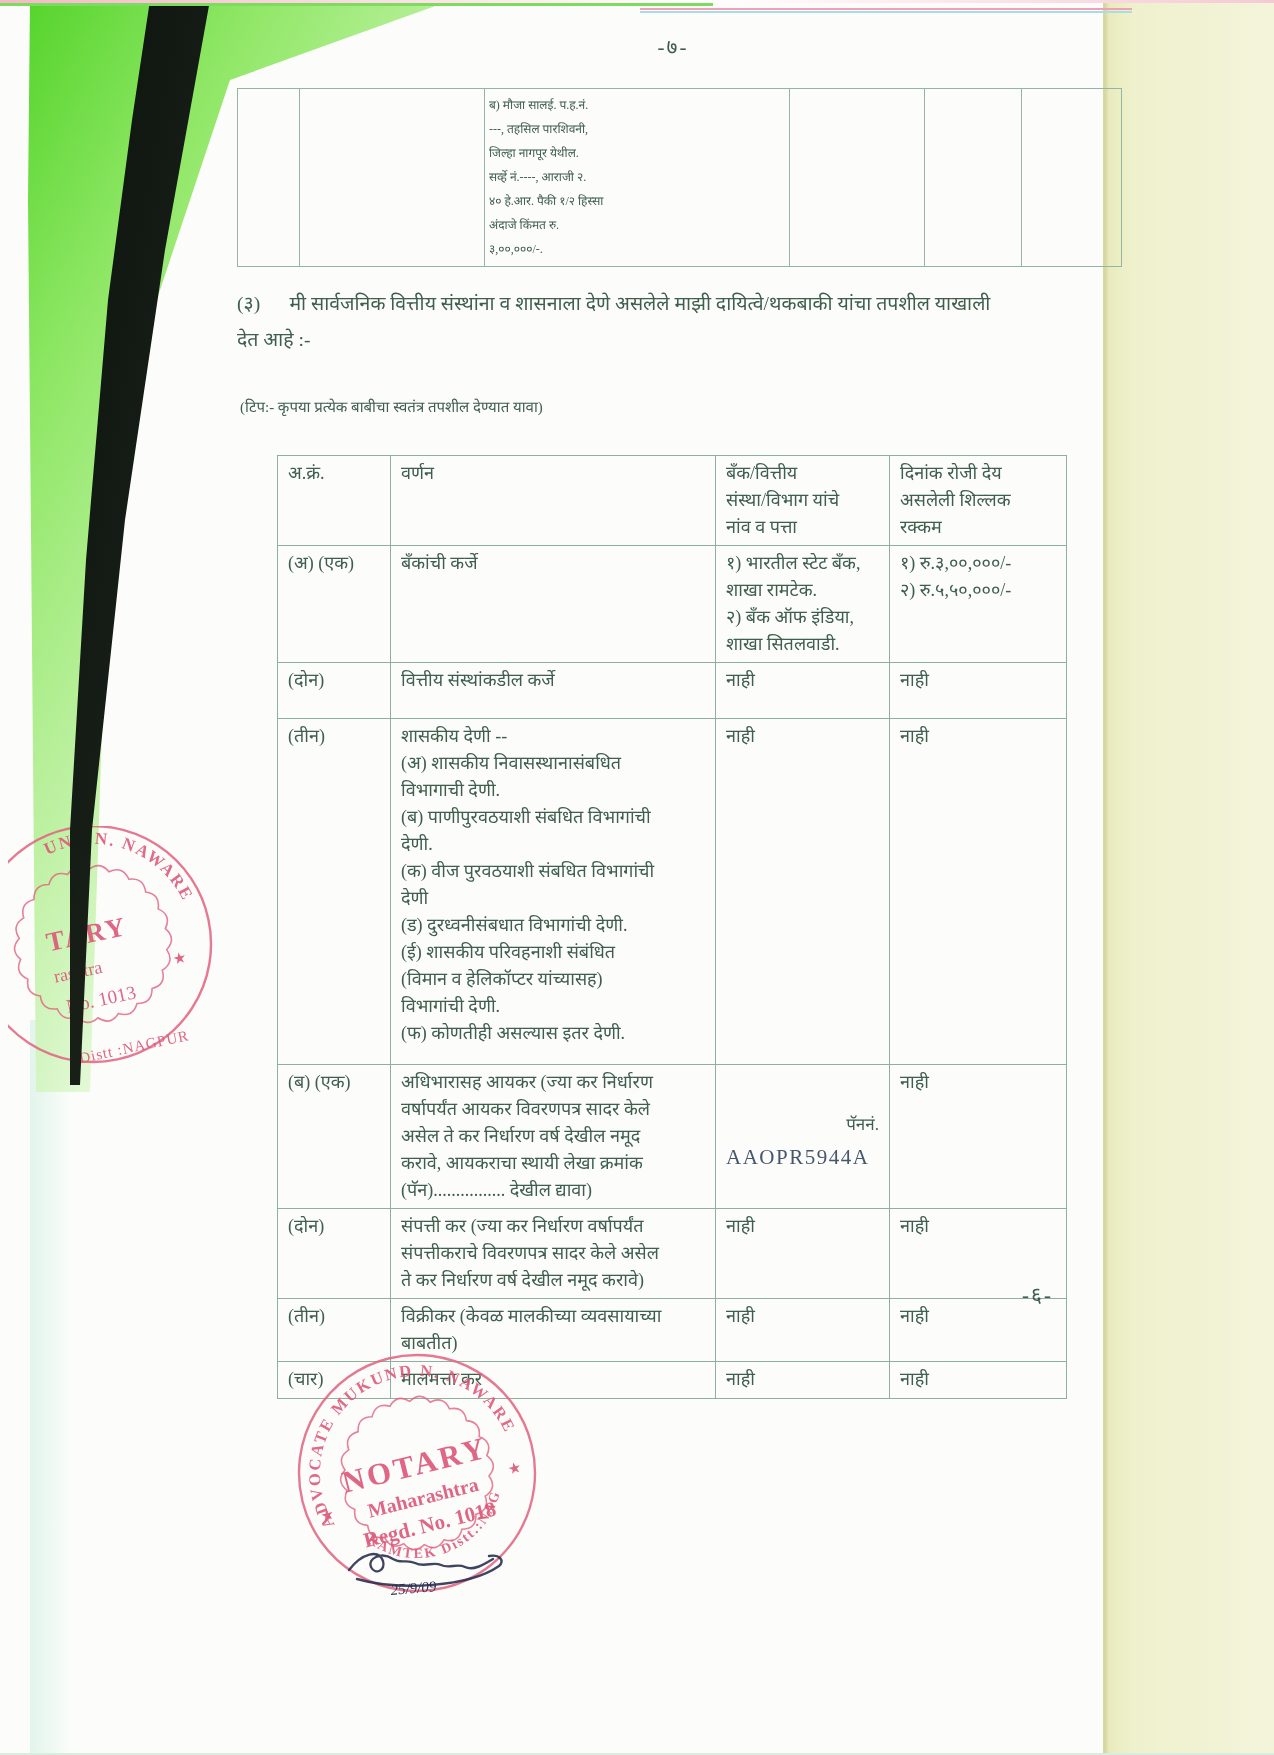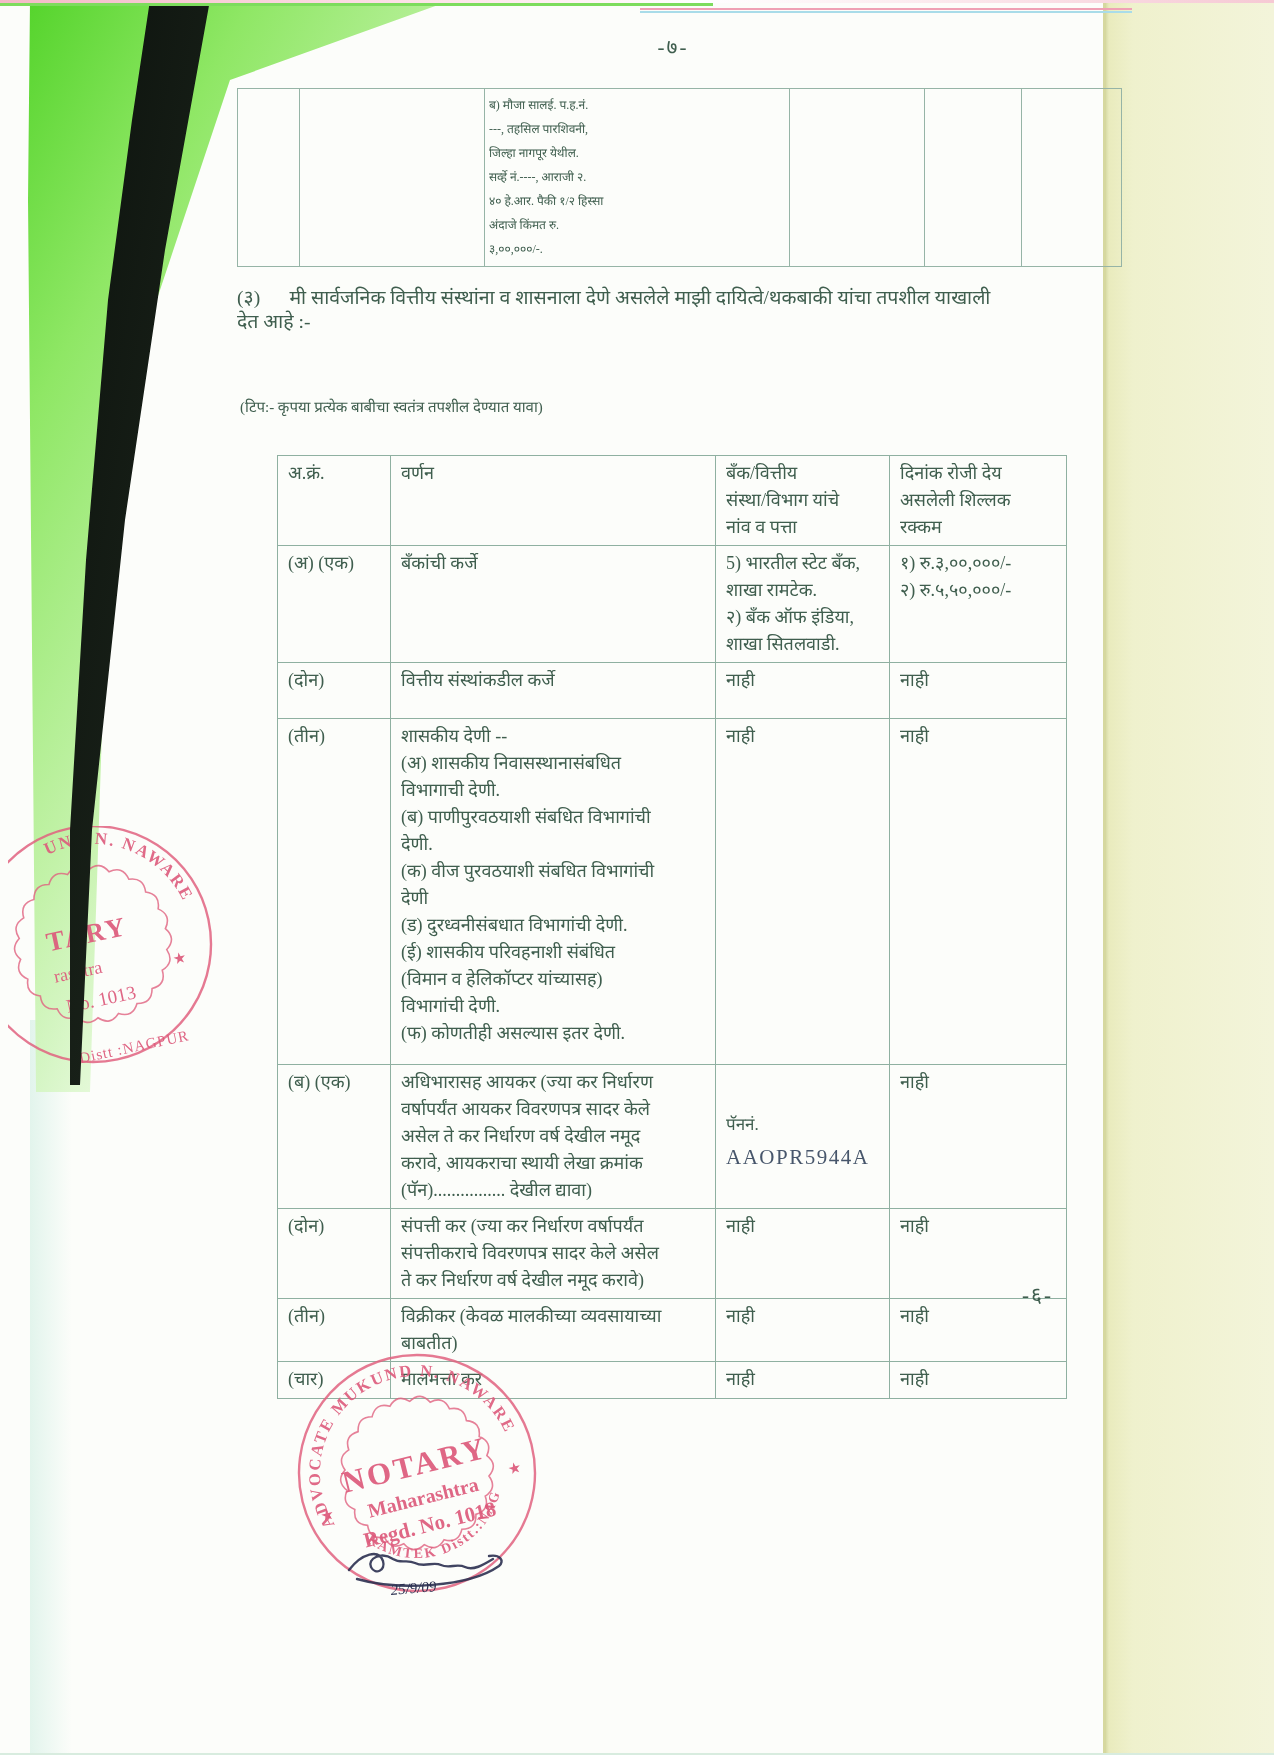--- a/index.html
+++ b/index.html
@@ -29,37 +29,37 @@
   .content{position:absolute;inset:0;z-index:3;}
   .pageno-top{position:absolute;left:618px;top:32px;width:110px;text-align:center;
     font-size:21px;letter-spacing:2px;}
   .pageno-bottom{position:absolute;left:1022px;top:1280px;font-size:21px;letter-spacing:2px;}
   
   .frag{position:absolute;left:237px;top:88px;width:885px;height:177px;
     border-top:1px solid #96b4a6;border-bottom:1px solid #96b4a6;}
   .frag .vline{position:absolute;top:0;width:1px;height:100%;background:#96b4a6;}
   .frag-text{position:absolute;left:252px;top:4px;width:300px;font-size:12px;line-height:24px;}
   
-  .para3{position:absolute;left:237px;top:286px;width:888px;font-size:19.5px;line-height:24px;text-align:justify;}
+  .para3{position:absolute;left:237px;top:286px;width:888px;font-size:19.5px;line-height:36px;text-align:justify;}
   .note{position:absolute;left:240px;top:396px;width:760px;font-size:15px;}
   
   table.main{position:absolute;left:277px;top:455px;border-collapse:collapse;table-layout:fixed;width:789px;}
   table.main td{border:1px solid #8fb0a1;vertical-align:top;padding:4px 10px 4px 10px;
     font-size:18px;line-height:27px;color:#3f5e4e;}
   table.main tr.hr td{height:80px;}
   table.main tr.r0 td{height:92px;font-family:Liberation Serif, serif;}
   table.main tr.r1 td{height:47px;}
   table.main tr.r2 td{height:337px;}
   table.main tr.r3 td{height:135px;}
   table.main tr.r4 td{height:79px;}
   table.main tr.r5 td{height:44px;}
   table.main tr.r6 td{height:28px;}
   td.bankcell{font-size:16.5px;line-height:23px;padding-top:2px;}
   .pan-wrap{padding-top:42px;}
-  .pan-line{display:flex;justify-content:flex-start;font-size:17px;}
+  .pan-line{display:flex;justify-content:flex-end;font-size:17px;}
   .pan-value{font-family:"Liberation Serif",serif;font-size:21px;letter-spacing:1.5px;color:#47566b;margin-top:6px;}
   
   .stamp-svg{position:absolute;}
   .st-left{left:8px;top:826px;z-index:1;}
   .st-main{left:287px;top:1323px;z-index:3;overflow:visible;}
   .stamp-ring{fill:none;stroke:#e0617f;stroke-width:2.4px;opacity:.85;}
   .stamp-scallop{fill:none;stroke:#e0617f;stroke-width:1.6px;opacity:.8;}
   .st-arc{fill:#dd5b7c;font-weight:bold;letter-spacing:2px;font-family:"Liberation Serif",serif;opacity:.9;}
   .st-txt{fill:#dd5b7c;font-family:"Liberation Serif",serif;opacity:.92;}
   .sig{fill:none;stroke:#2b3050;stroke-width:2.4px;stroke-linecap:round;opacity:.9;}
@@ -139,21 +139,21 @@
         <td class="pre">बँक/वित्तीय
 संस्था/विभाग यांचे
 नांव व पत्ता</td>
         <td class="pre">दिनांक रोजी देय
 असलेली शिल्लक
 रक्कम</td>
       </tr>
       <tr class="r0">
         <td>(अ) (एक)</td>
         <td class="pre">बँकांची कर्जे</td>
-        <td class="pre bankcell">5) भारतील स्टेट बँक,
+        <td class="pre bankcell">१) भारतील स्टेट बँक,
 शाखा रामटेक.
 २) बँक ऑफ इंडिया,
 शाखा सितलवाडी.</td>
         <td class="pre">१) रु.३,००,०००/-
 २) रु.५,५०,०००/-</td>
       </tr>
       <tr class="r1">
         <td>(दोन)</td>
         <td class="pre">वित्तीय संस्थांकडील कर्जे</td>
         <td class="pre">नाही</td>

